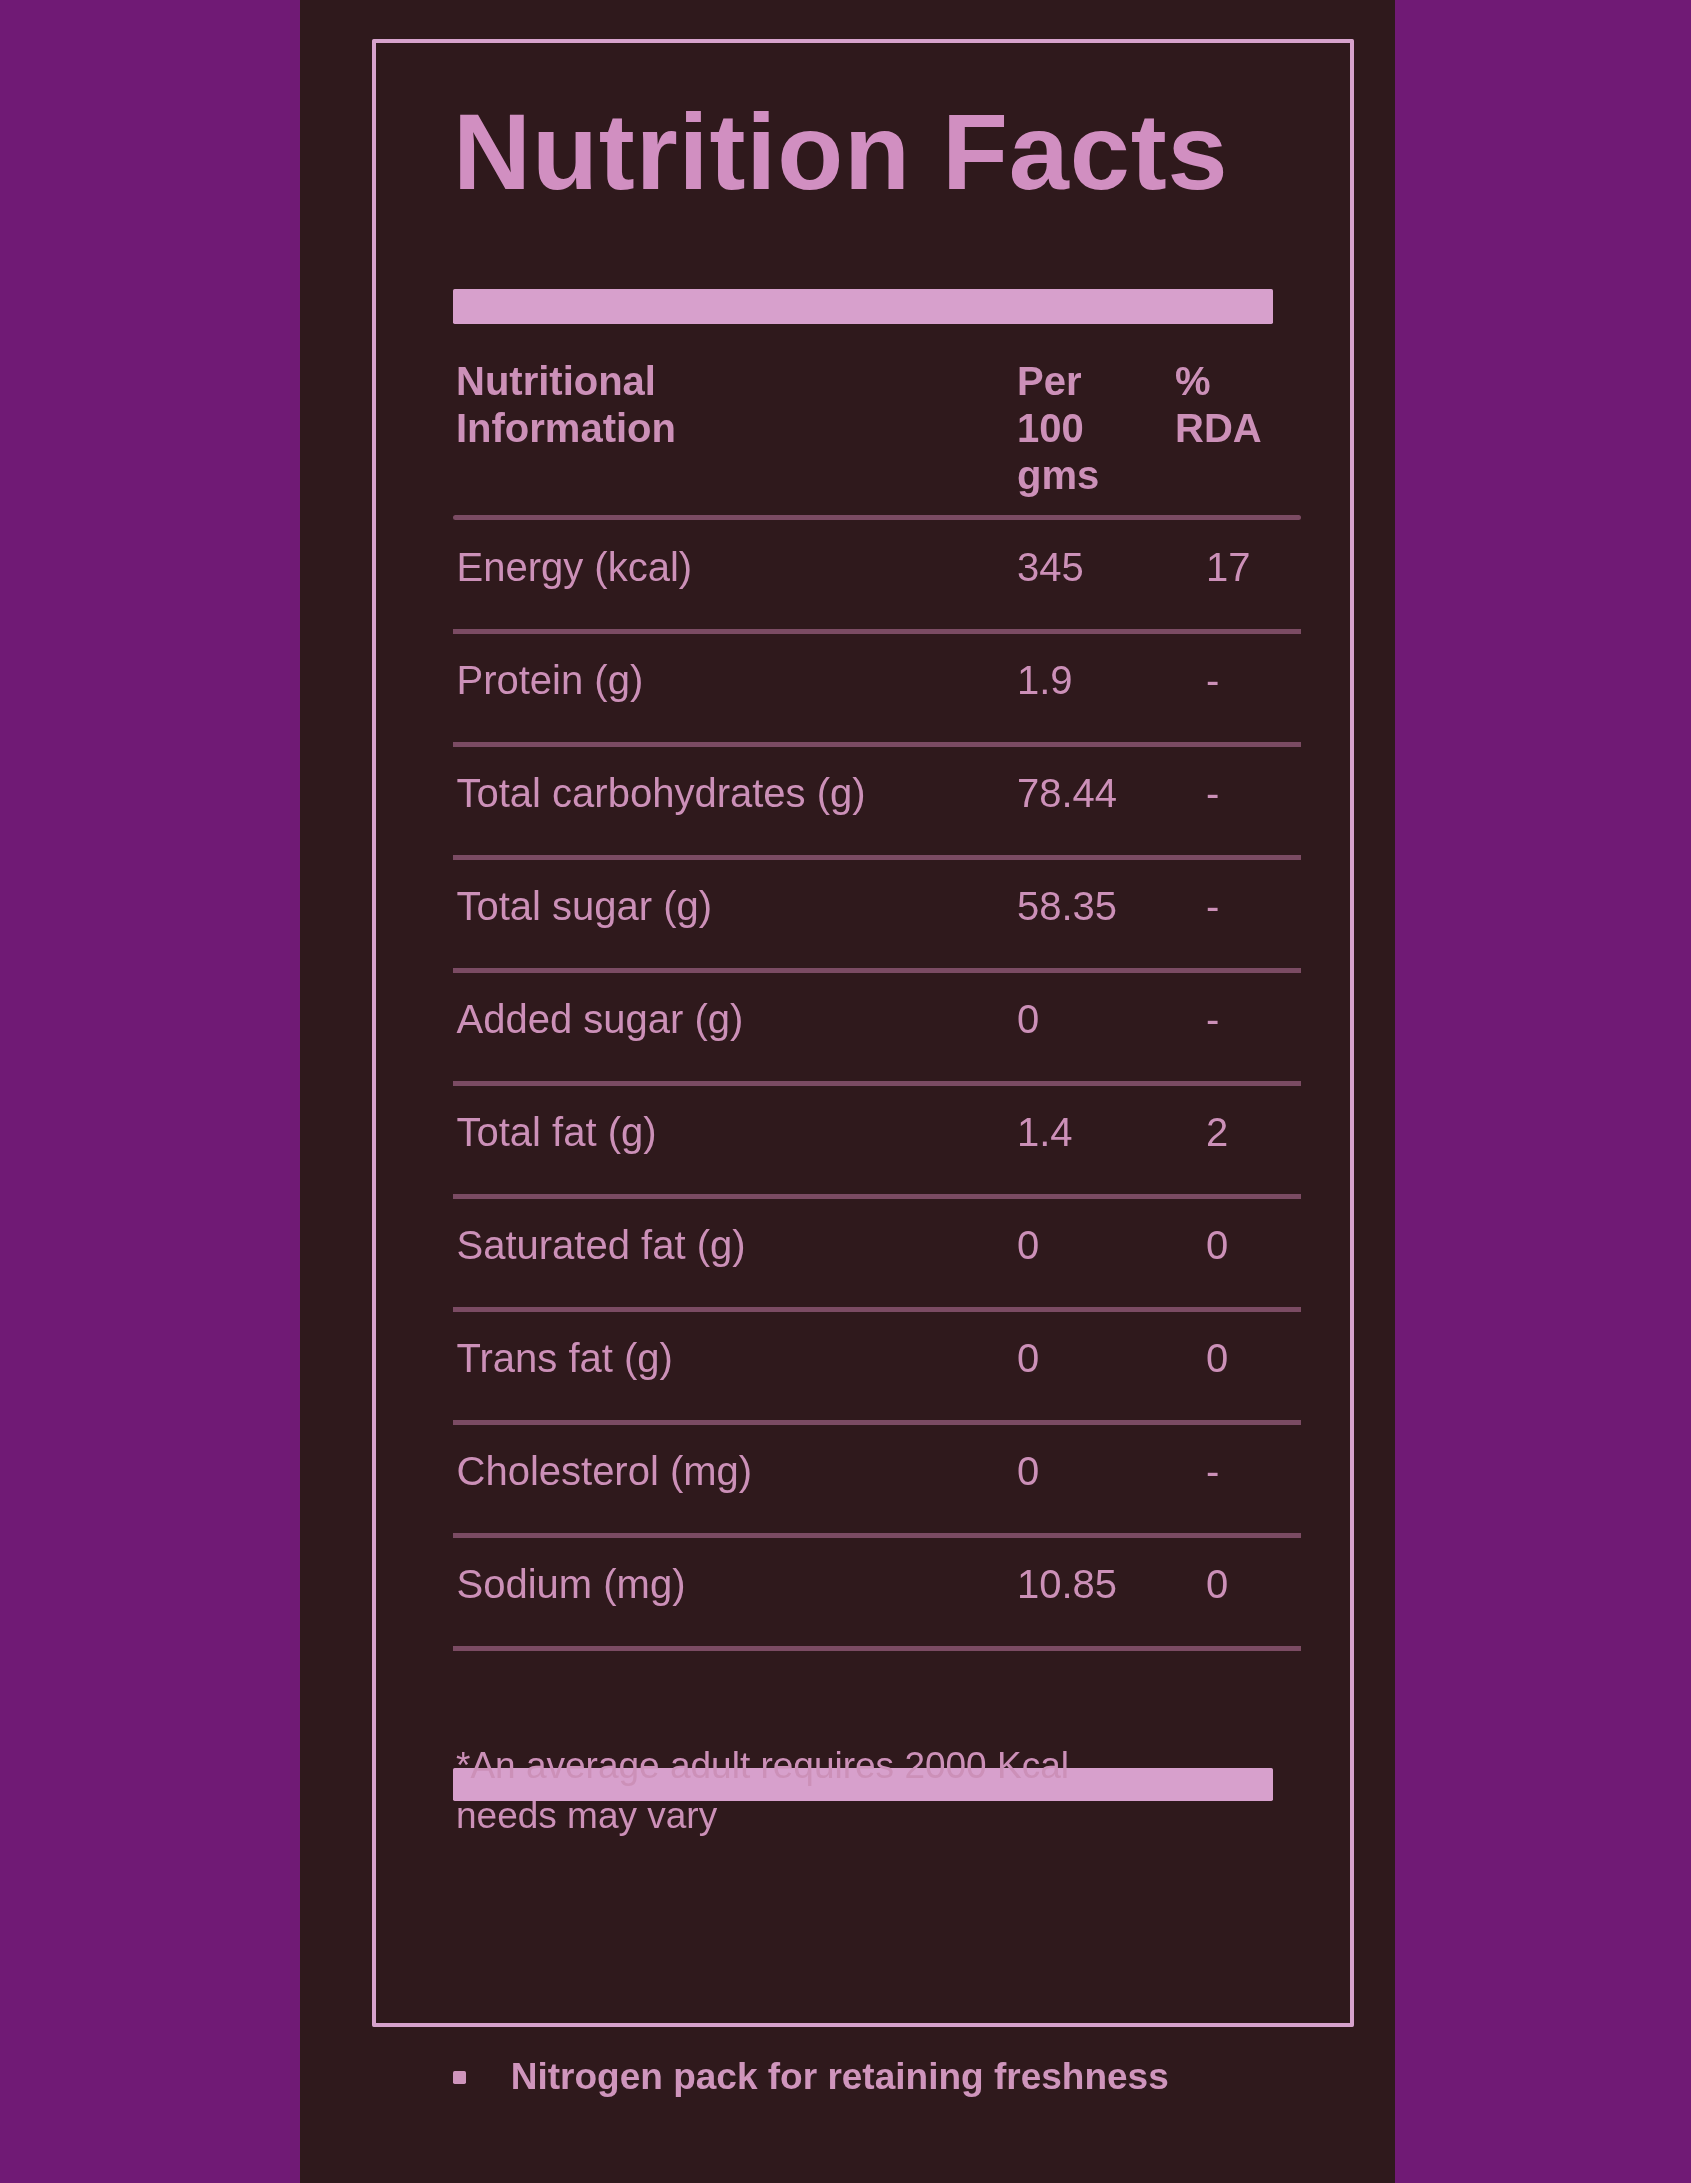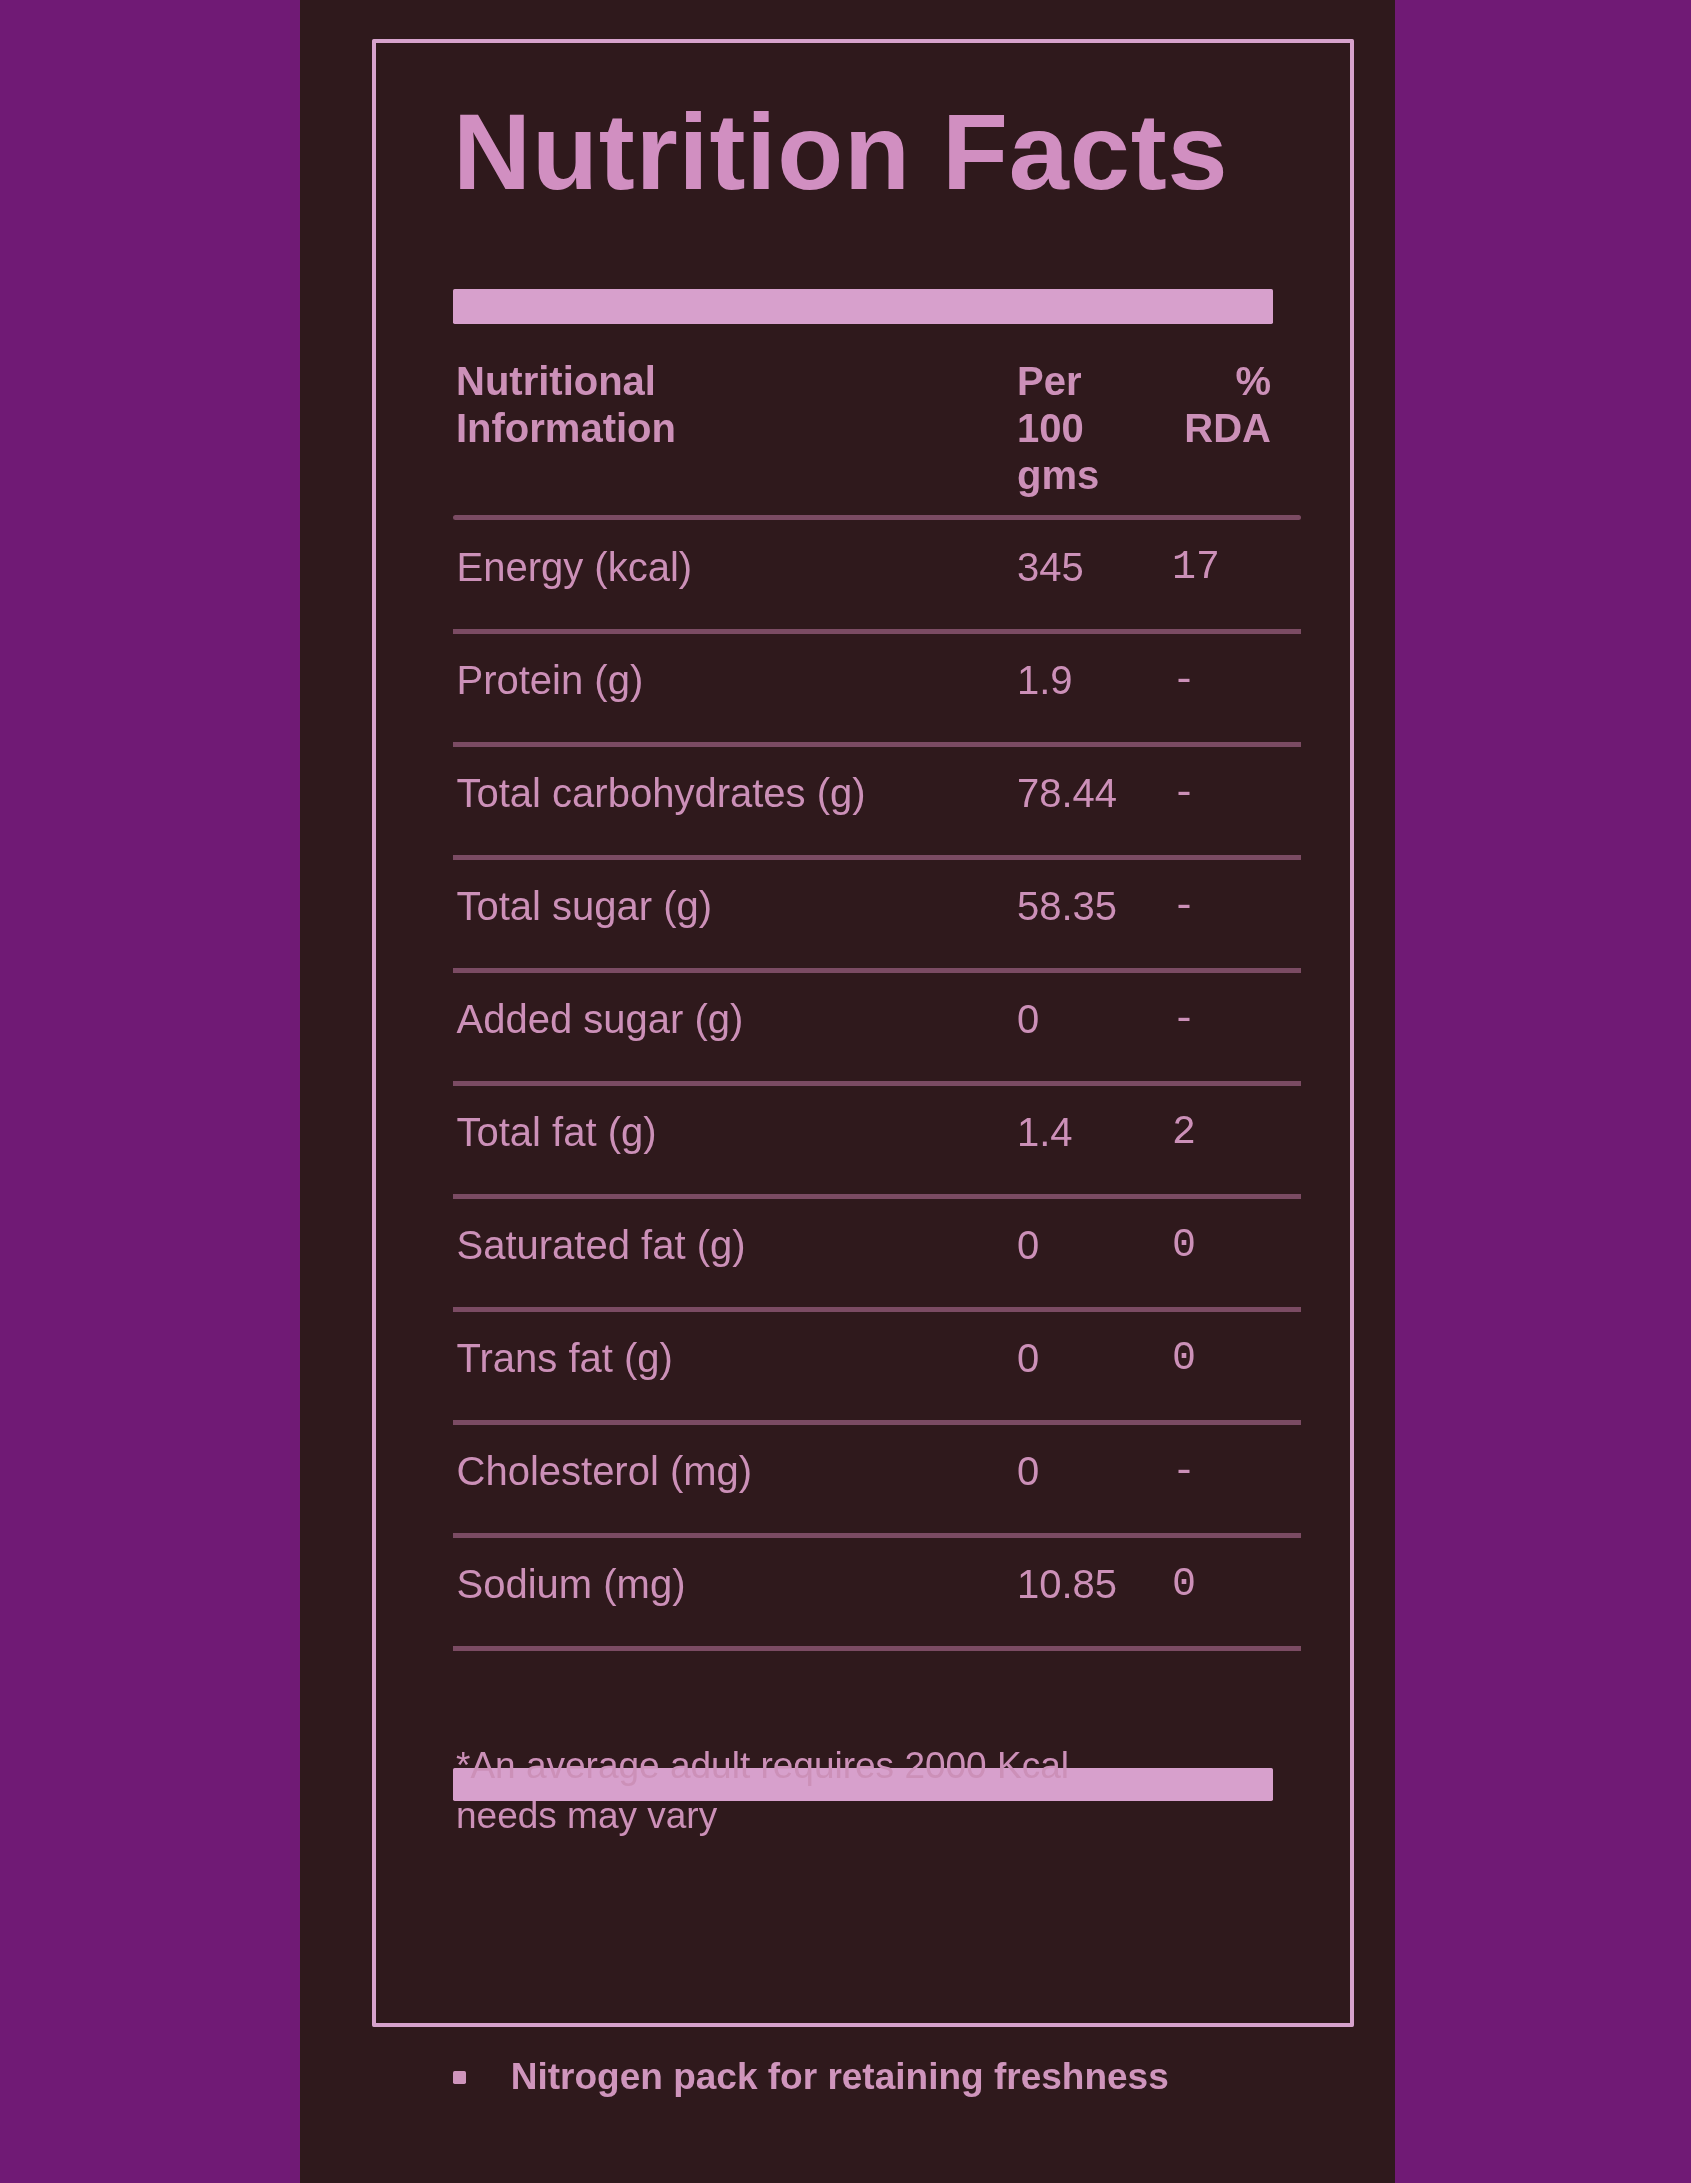--- a/index.html
+++ b/index.html
@@ -17,31 +17,31 @@
     font-size:108px;line-height:110px;font-weight:700;letter-spacing:0.9px;color:#d18fc1;
   }
   .subtitle{position:absolute;left:455px;top:209px;width:834px;font-size:38px;line-height:45px;font-weight:400;color:#c88cb2;}
   .subtitle .gap{display:inline-block;width:24px;}
   .bar{position:absolute;left:453px;width:820px;background:#d7a0cc;border-radius:1.7px;}
   .bar1{top:289px;height:35px;}
   .bar2{top:1768px;height:33px;}
   .hdr{position:absolute;top:358px;font-size:40px;line-height:47px;font-weight:700;color:#cc90b8;}
   .hdr-item{left:456px;width:287px;}
   .hdr-per{left:1017px;width:104px;}
-  .hdr-rda{left:1175px;width:96px;text-align:right;}
+  .hdr-rda{left:1175px;width:96px;}
   .hdr-underline{position:absolute;left:453px;top:515px;width:848px;height:5.2px;background:#7b4b63;border-radius:2.6px;}
   .rows{position:absolute;left:453px;top:521px;width:848px;}
   .row{
     position:relative;height:113px;box-sizing:border-box;
     border-bottom:5.2px solid #7b4b63;
   }
   .row .cell{position:absolute;top:22.6px;font-size:40px;line-height:47px;font-weight:400;color:#cc90b8;white-space:nowrap;}
   .row .c-name{left:3.5px;}
   .row .c-val{left:564px;}
-  .row .c-rda{left:719px;font-family:Liberation Mono, monospace;}
+  .row .c-rda{left:753px;}
   .footnote{position:absolute;left:456px;top:1741px;width:834px;font-size:37px;line-height:50px;font-weight:400;color:#cc90b8;}
   .bottom-note{
     position:absolute;left:453px;top:2056px;height:42px;
     display:flex;align-items:center;gap:14.8px;
   }
   .bullet-square{width:13px;height:13px;background:#cf95bc;border-radius:1.7px;flex:0 0 auto;}
   .bottom-note .txt{font-size:37px;line-height:42px;font-weight:700;color:#cf95bc;white-space:nowrap;margin-left:30px;}
 </style>
 </head>
 <body>

